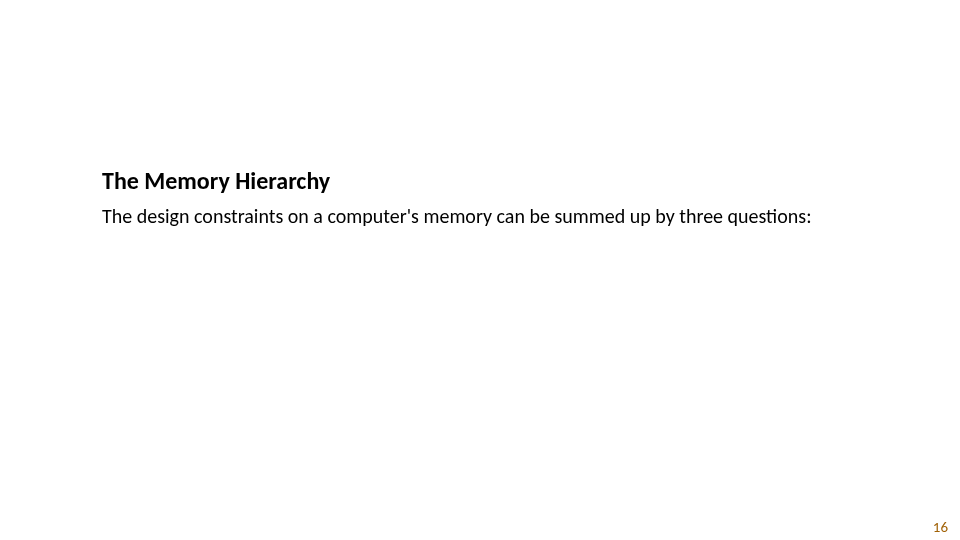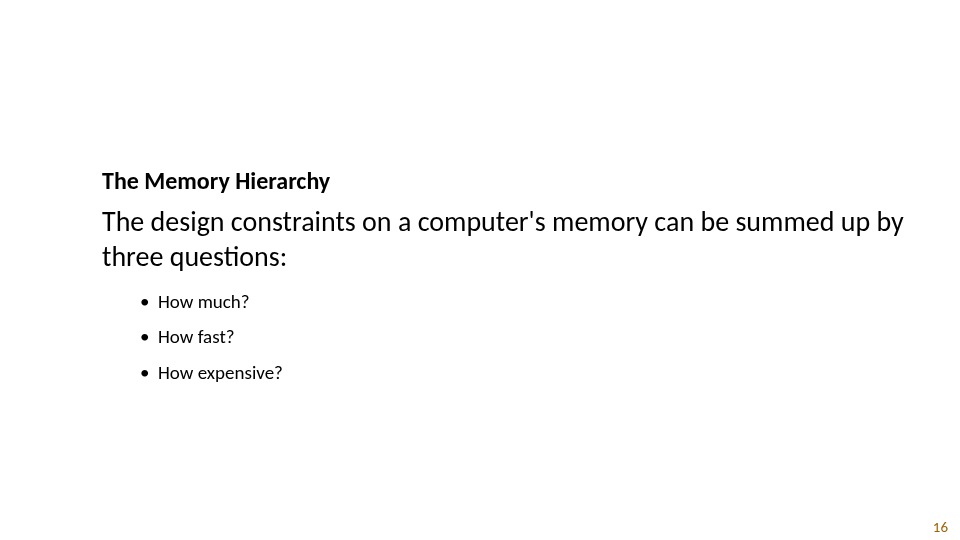--- a/index.html
+++ b/index.html
@@ -22,21 +22,21 @@
       position: relative;
       padding: 135px 70px 0 70px;
     }
     .heading {
       font-size: 24px;
       font-weight: 700;
       line-height: 1.2;
       margin-bottom: 6px;
     }
     .subheading {
-      font-size: 28px;
+      font-size: 20px;
       font-weight: 400;
       line-height: 1.25;
       margin-bottom: 14px;
     }
     .bullet-list {
       list-style: none;
       padding-left: 30px;
     }
     .bullet-list li {
       font-size: 19px;
@@ -58,19 +58,14 @@
       font-size: 15px;
       color: #a16207;
     }
   </style>
 </head>
 <body>
 
 <div class="slide">
   <div class="heading">The Memory Hierarchy</div>
   <div class="subheading">The design constraints on a computer's memory can be summed up by three questions:</div>
-  <ul class="bullet-list">
-    <li>How much?</li>
-    <li>How fast?</li>
-    <li>How expensive?</li>
-  </ul>
   <div class="page-number">16</div>
 </div>
 
 </body></html>

